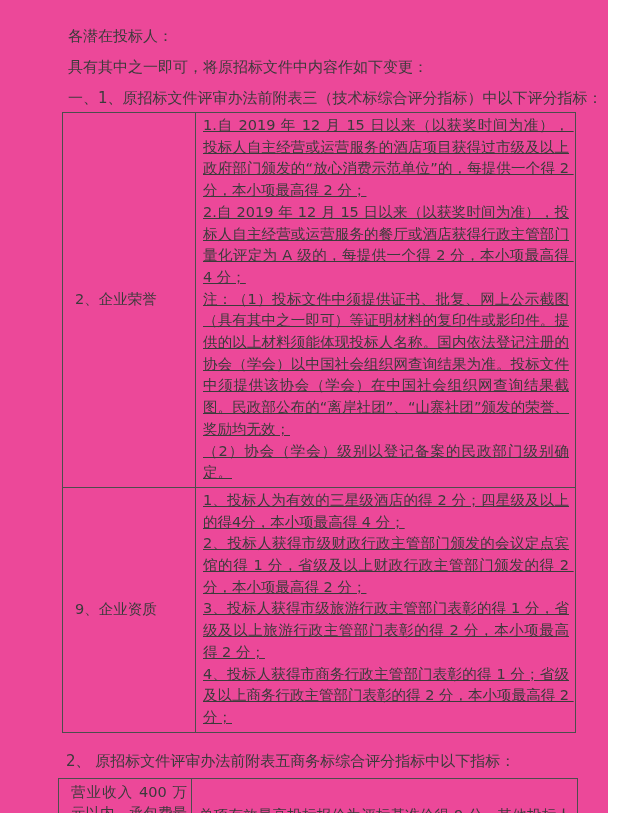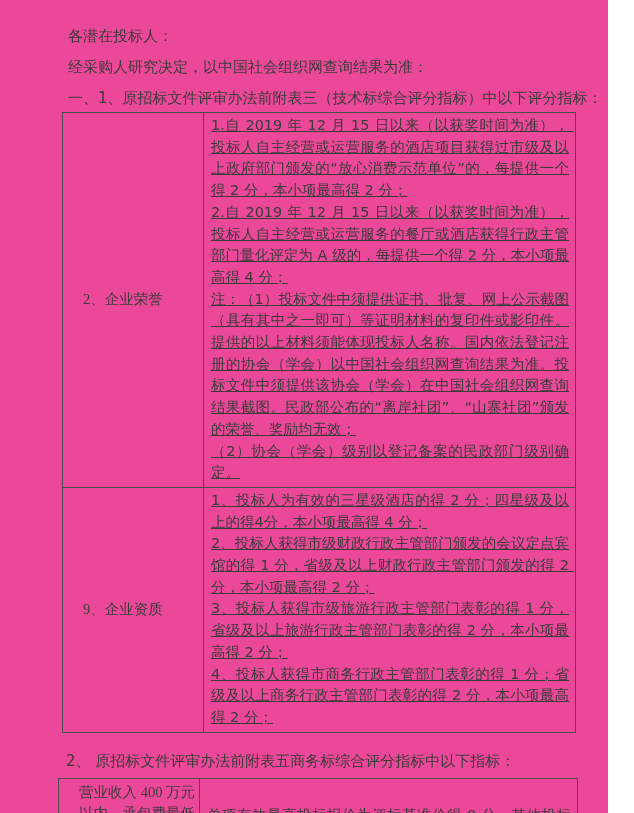--- a/index.html
+++ b/index.html
@@ -34,23 +34,22 @@
     table-layout: fixed;
   }
   table.score-table td {
     border: 1px solid #4d4d4d;
     font-size: 14.5px;
     line-height: 21.7px;
     vertical-align: middle;
   }
   td.row-label {
     width: 116px;
-    padding: 2px 4px 2px 20px;
+    padding: 2px 4px 2px 12px;
     text-align: left;
-    font-family: Liberation Serif, serif;
   }
   td.row-content {
     padding: 2px 6px 3px 7px;
     text-align: justify;
     white-space: pre-wrap;
     word-break: break-all;
     text-decoration: underline;
   }
   .section-heading {
     margin: 20px 0 9px 4px;
@@ -74,21 +73,21 @@
     width: 520px;
   }
 </style>
 </head>
 <body>
 
 <div class="page">
   <div class="doc">
 
     <p class="intro-line">各潜在投标人：</p>
-    <p class="intro-line">经采购人研究决定，以中国社会组织网查询结果为准：</p>
+    <p class="intro-line">具有其中之一即可，将原招标文件中内容作如下变更：</p>
     <p class="intro-line last">一、1、原招标文件评审办法前附表三（技术标综合评分指标）中以下评分指标：</p>
 
     <table class="score-table">
       <tbody>
         <tr>
           <td class="row-label">2、企业荣誉</td>
           <td class="row-content">1.自 2019 年 12 月 15 日以来（以获奖时间为准）， 投标人自主经营或运营服务的酒店项目获得过市级及以上政府部门颁发的“放心消费示范单位”的，每提供一个得 2 分，本小项最高得 2 分；
 2.自 2019 年 12 月 15 日以来（以获奖时间为准），投标人自主经营或运营服务的餐厅或酒店获得行政主管部门量化评定为 A 级的，每提供一个得 2 分，本小项最高得 4 分；
 注：（1）投标文件中须提供证书、批复、网上公示截图（具有其中之一即可）等证明材料的复印件或影印件。提供的以上材料须能体现投标人名称。国内依法登记注册的协会（学会）以中国社会组织网查询结果为准。投标文件中须提供该协会（学会）在中国社会组织网查询结果截图。民政部公布的“离岸社团”、“山寨社团”颁发的荣誉、奖励均无效；
 （2）协会（学会）级别以登记备案的民政部门级别确定。</td>

